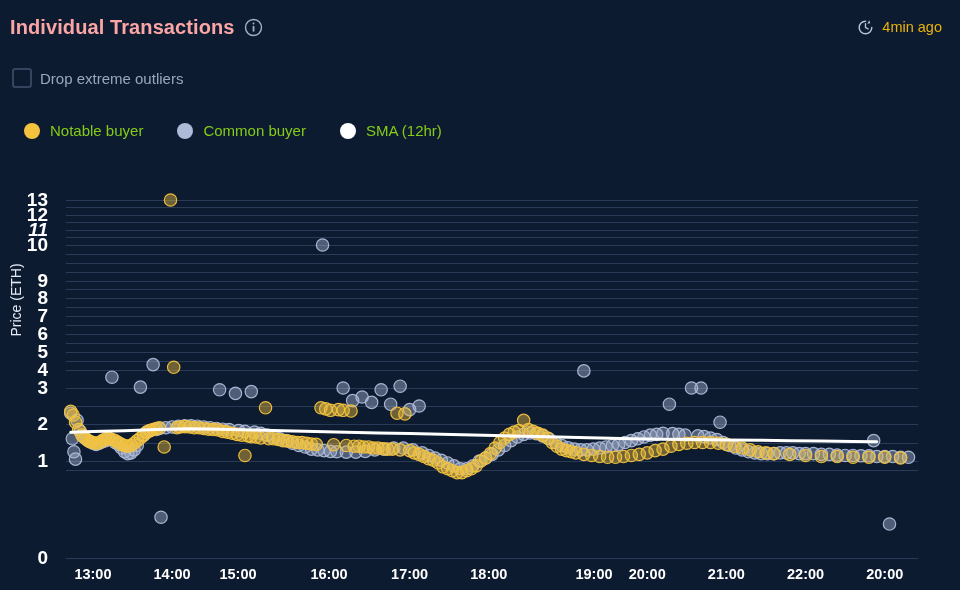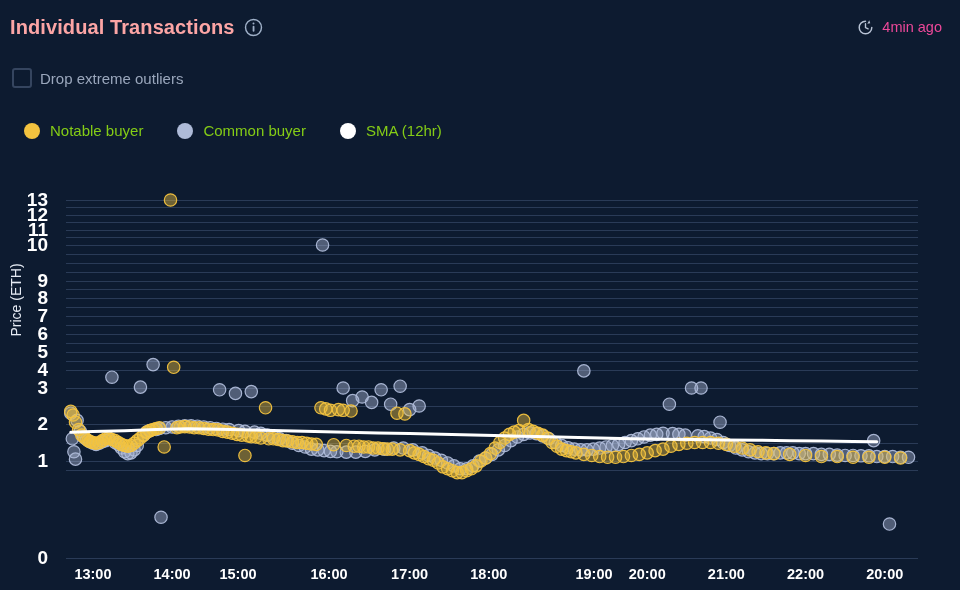--- a/index.html
+++ b/index.html
@@ -36,21 +36,21 @@
     width: 19px; height: 19px;
     display: inline-flex;
     align-items: center; justify-content: center;
     cursor: pointer;
   }
   .spacer { flex: 1 1 auto; }
   .refresh {
     display: flex;
     align-items: center;
     gap: 8px;
-    color: #ec4899;
+    color: #eab308;
     font-size: 14.5px;
     cursor: pointer;
     white-space: nowrap;
   }
   .refresh-icon { width: 17px; height: 17px; display: block; }
 
   
   .checkbox-row {
     position: absolute;
     top: 68px; left: 12px;
@@ -547,21 +547,21 @@
         <div class="ytick" style="top: 461px;">1</div>
         <div class="ytick" style="top: 424px;">2</div>
         <div class="ytick" style="top: 388px;">3</div>
         <div class="ytick" style="top: 370px;">4</div>
         <div class="ytick" style="top: 352px;">5</div>
         <div class="ytick" style="top: 334px;">6</div>
         <div class="ytick" style="top: 316px;">7</div>
         <div class="ytick" style="top: 298px;">8</div>
         <div class="ytick" style="top: 281px;">9</div>
         <div class="ytick" style="top: 245px;">10</div>
-        <div class="ytick" style="top: 230px;">11</div>
+        <div class="ytick" style="top: 230px; font-style: italic;">11</div>
         <div class="ytick" style="top: 215px;">12</div>
         <div class="ytick" style="top: 200px;">13</div>
       </div>
     <div class="y-axis-title">Price (ETH)</div>
     <div id="xticks">
         <div class="xtick" style="left: 92.9219px;">13:00</div>
         <div class="xtick" style="left: 172.104px;">14:00</div>
         <div class="xtick" style="left: 238px;">15:00</div>
         <div class="xtick" style="left: 329px;">16:00</div>
         <div class="xtick" style="left: 409.651px;">17:00</div>

